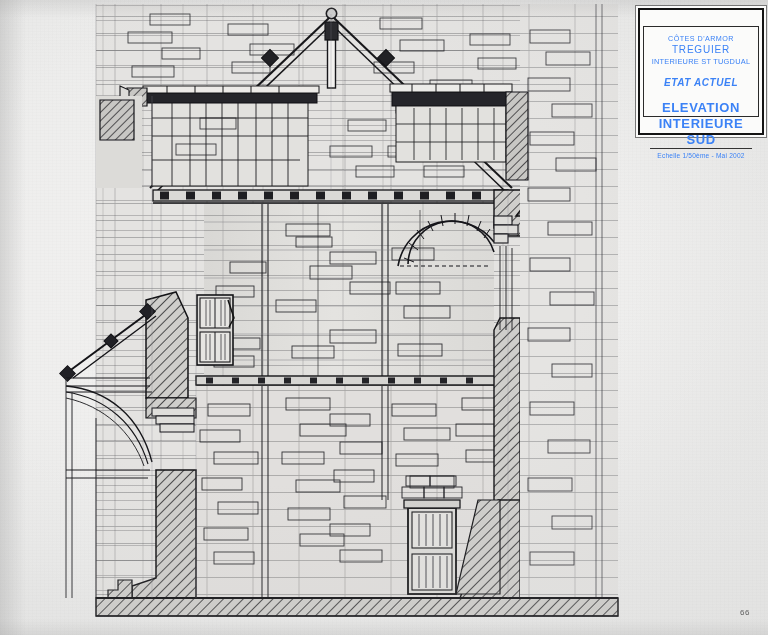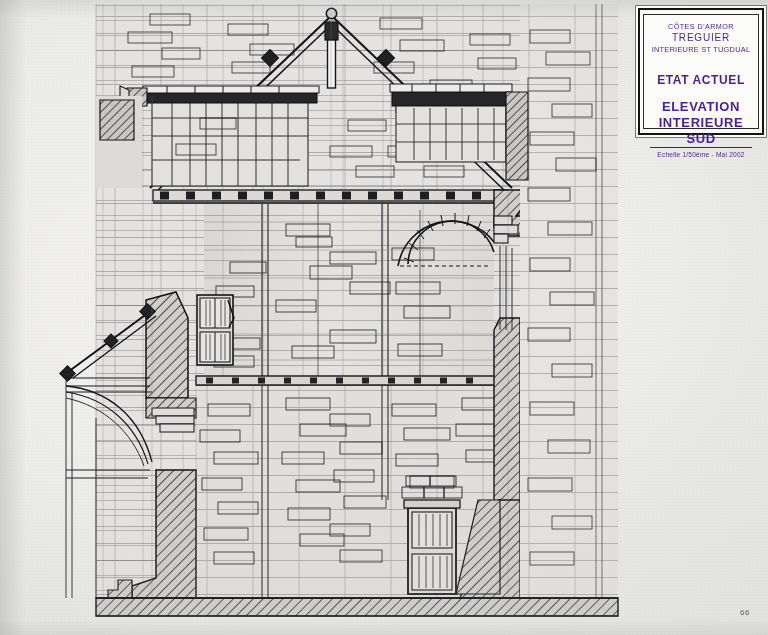--- a/index.html
+++ b/index.html
@@ -56,25 +56,25 @@
   #title-block {
     position: absolute;
     left: 638px;
     top: 8px;
     width: 126px;
     height: 127px;
     background: #fbfbfa;
     border: 2px solid #141414;
     box-shadow: 0 0 0 2px #fbfbfa, 0 0 0 3px #777;
     box-sizing: border-box;
-    padding: 4px 3px;
+    padding: 16px 3px;
     display: flex;
     flex-direction: column;
     align-items: center;
-    color: #4c1d95;
+    color: #3b82f6;
   }
   #title-block .tb-inner {
     border: 1px solid #2a2a2a;
     width: 100%;
     height: 100%;
     box-sizing: border-box;
     padding: 7px 4px 4px;
     display: flex;
     flex-direction: column;
     align-items: center;
@@ -90,24 +90,25 @@
     font-weight: normal;
     letter-spacing: .8px;
     line-height: 1.05;
   }
   .tb-line3 {
     font-size: 7.4px;
     letter-spacing: .25px;
     margin-top: 1px;
   }
   .tb-line4 {
-    font-size: 12px;
+    font-size: 10px;
     font-weight: bold;
     letter-spacing: .6px;
-    margin-top: 19px;
+    margin-top: 11px;
+    font-style: italic;
   }
   .tb-line5 {
     font-size: 13px;
     font-weight: bold;
     letter-spacing: .6px;
     margin-top: 12px;
     line-height: 1.25;
   }
   .tb-line6 {
     font-size: 13px;

